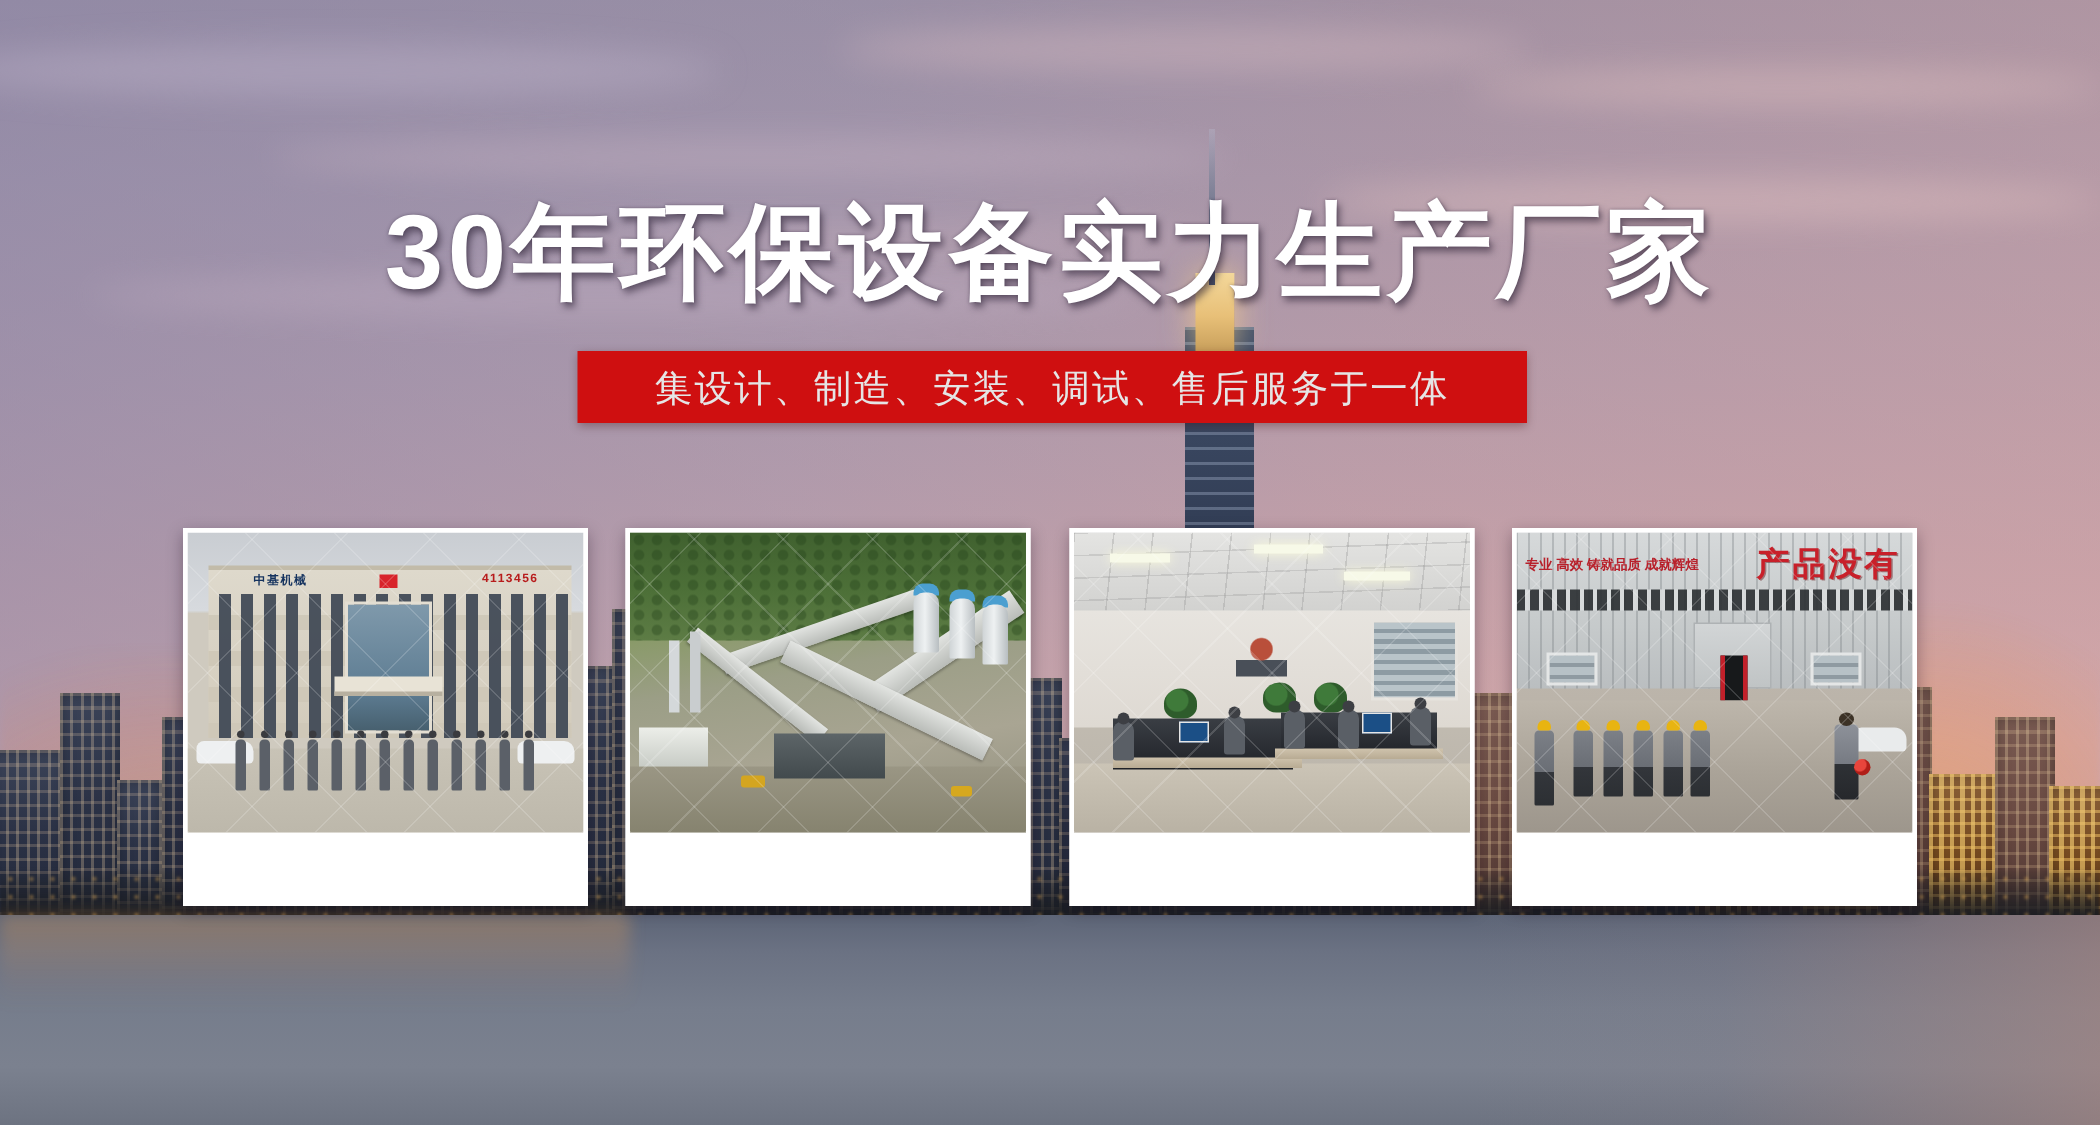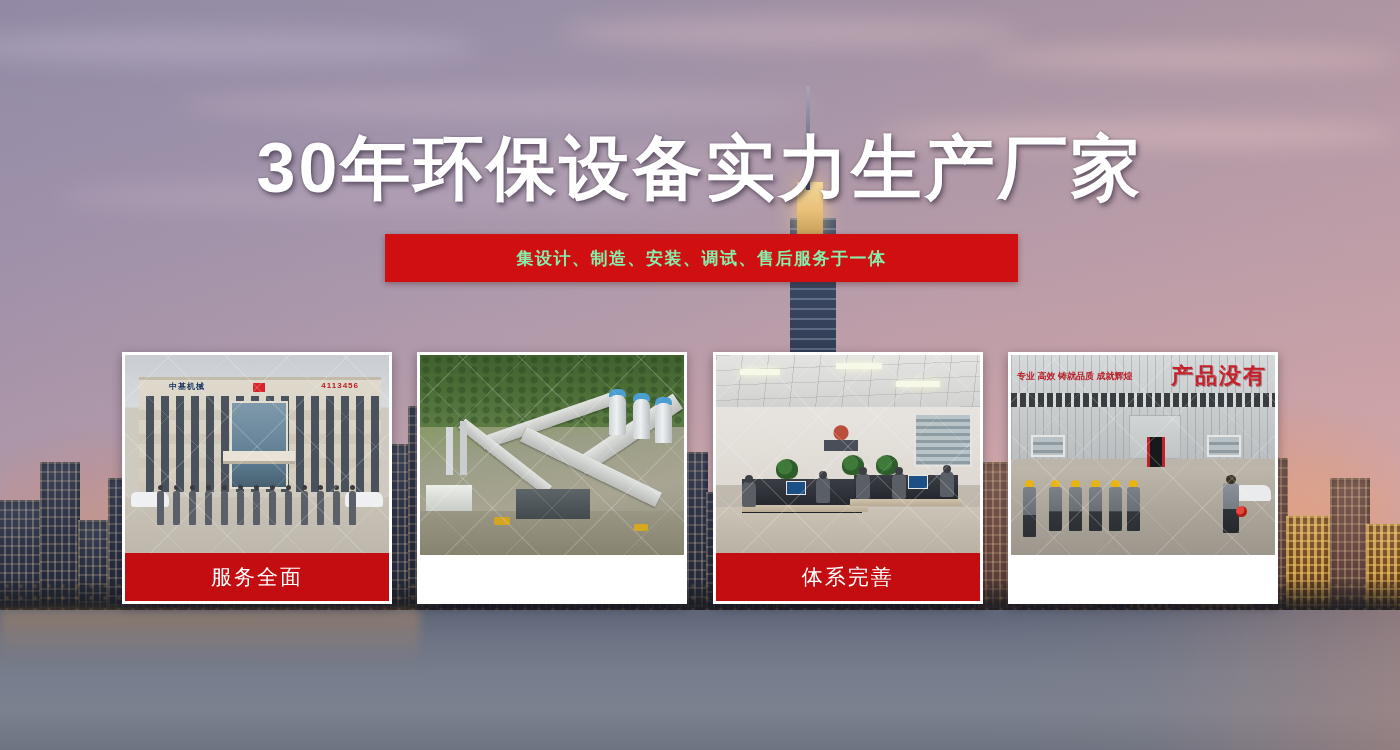--- a/index.html
+++ b/index.html
@@ -159,23 +159,23 @@
   
   .subbanner {
     position: absolute;
     left: 385px; top: 234px;
     width: 633px; height: 48px;
     background: #cf0f10;
     display: flex; align-items: center; justify-content: center;
     box-shadow: 0 2px 6px rgba(60,10,10,0.35);
   }
   .subbanner span {
-    color: #86efac;
-    font-size: 17px;
-    font-weight: bold;
+    color: #e5e5e5;
+    font-size: 25px;
+    font-weight: normal;
     letter-spacing: 1.5px;
     white-space: nowrap;
   }
 
   
   .cards {
     position: absolute;
     left: 122px; top: 352px;
     width: 1156px; height: 252px;
     display: flex;
@@ -455,21 +455,20 @@
             <div class="person" style="left:80px"></div>
           <div class="person" style="left:96px"></div>
             <div class="person" style="left:112px"></div>
           <div class="person" style="left:128px"></div>
             <div class="person" style="left:144px"></div>
           <div class="person" style="left:160px"></div>
             <div class="person" style="left:176px"></div>
           <div class="person" style="left:192px"></div>
         </div>
       </div>
-      <div class="card-caption">服务全面</div>
     </div>
 
     <div class="card">
       <div class="card-photo p2">
         <div class="forest"></div>
         <div class="yard"></div>
         <div class="conv cv1"></div>
         <div class="conv cv4"></div>
         <div class="conv cv2"></div>
         <div class="conv cv3"></div>
@@ -506,21 +505,20 @@
         <div class="tabletop t1"></div>
         <div class="tabletop t2"></div>
         <div class="mon" style="left:70px; top:126px;"></div>
         <div class="mon" style="right:52px; top:120px;"></div>
         <div class="sit" style="left:26px; top:126px;"></div>
         <div class="sit" style="left:100px; top:122px;"></div>
         <div class="sit" style="left:140px; top:118px;"></div>
         <div class="sit" style="right:74px; top:118px;"></div>
         <div class="sit" style="right:26px; top:116px;"></div>
       </div>
-      <div class="card-caption">体系完善</div>
     </div>
 
     <div class="card">
       <div class="card-photo p4">
         <div class="facade"></div>
         <div class="bigsign">产品没有</div>
         <div class="smallsign">专业 高效
 铸就品质 成就辉煌</div>
         <div class="band"></div>
         <div class="door"></div>

